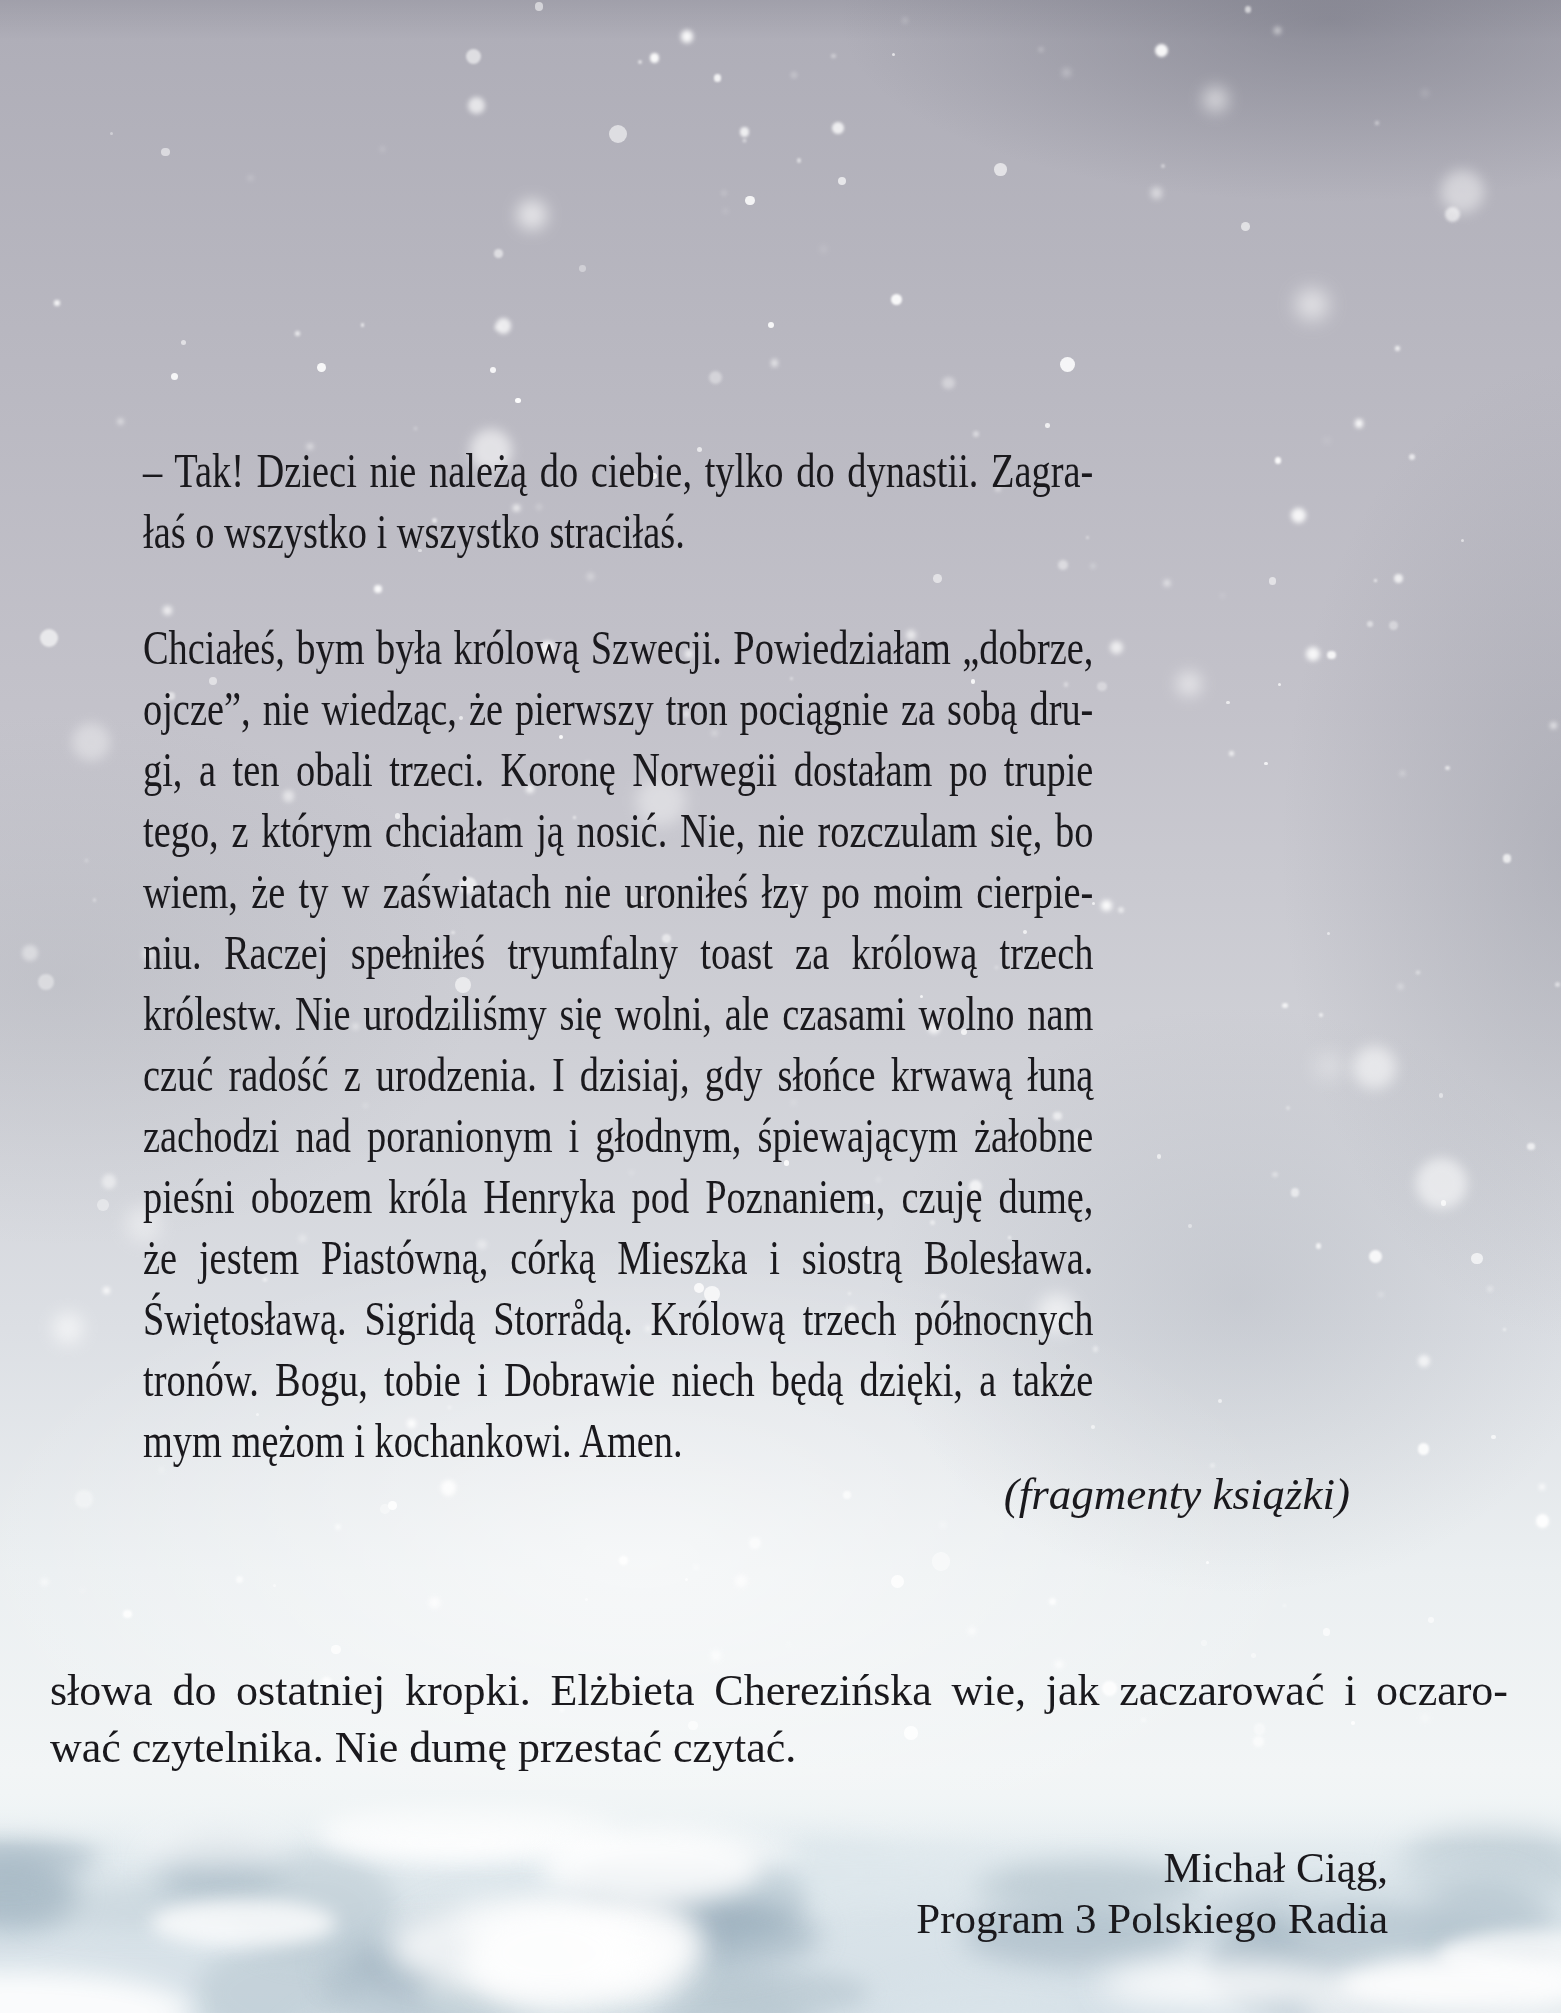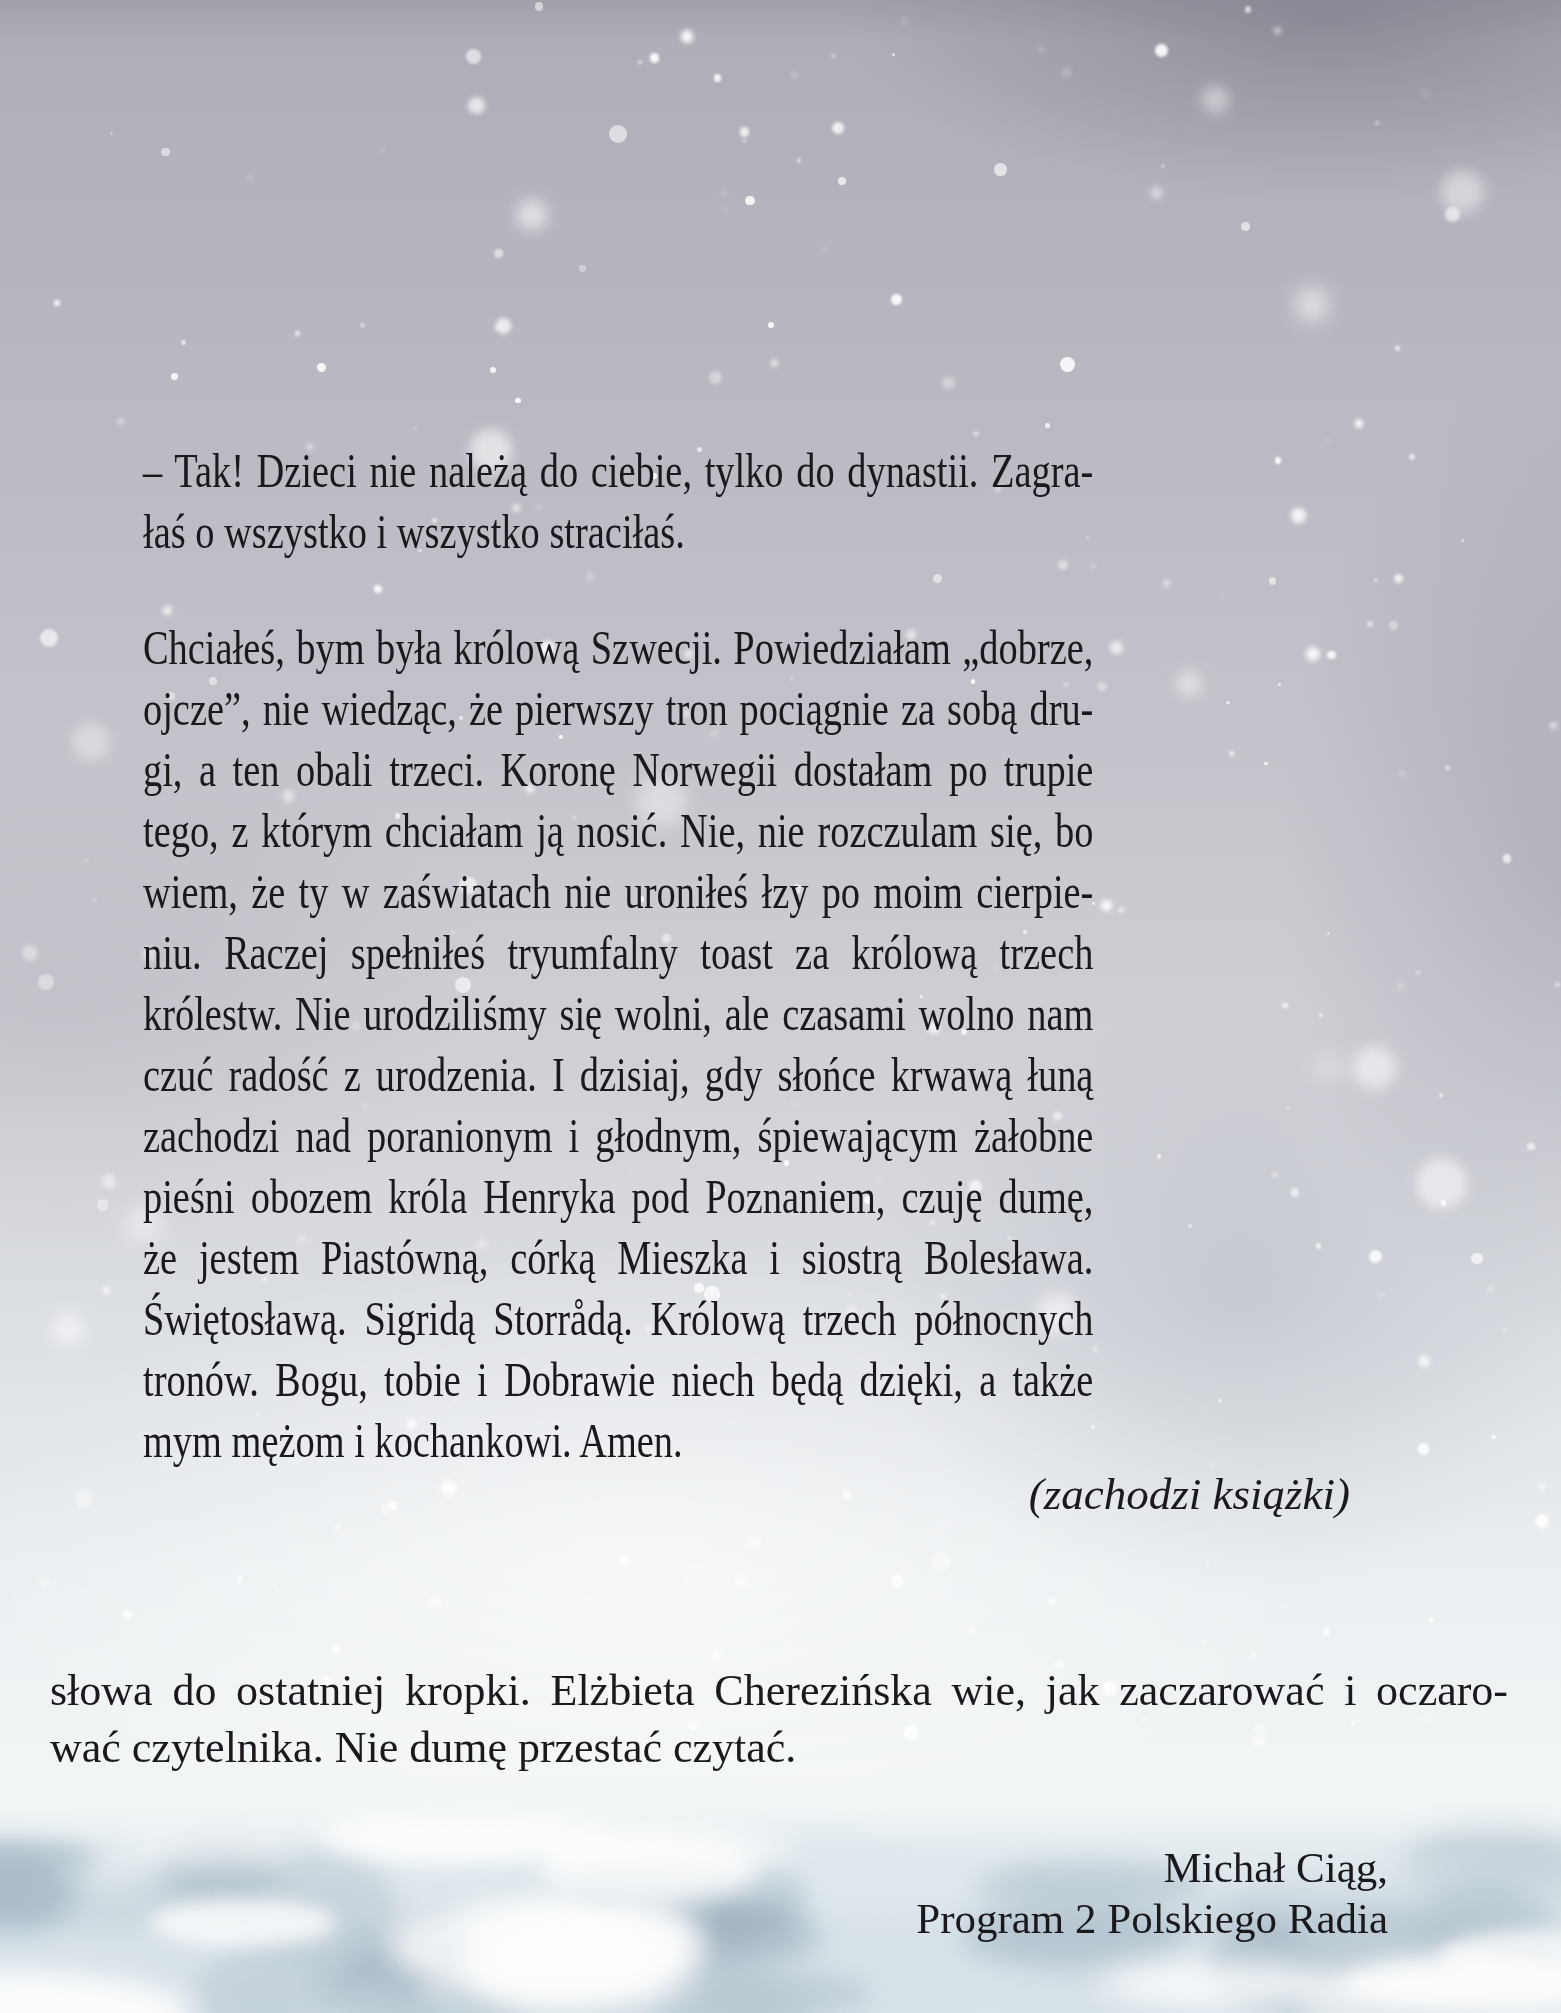--- a/index.html
+++ b/index.html
@@ -388,30 +388,30 @@
           <div class="jline">czuć radość z urodzenia. I dzisiaj, gdy słońce krwawą łuną</div>
           <div class="jline">zachodzi nad poranionym i głodnym, śpiewającym żałobne</div>
           <div class="jline">pieśni obozem króla Henryka pod Poznaniem, czuję dumę,</div>
           <div class="jline">że jestem Piastówną, córką Mieszka i siostrą Bolesława.</div>
           <div class="jline">Świętosławą. Sigridą Storrådą. Królową trzech północnych</div>
           <div class="jline">tronów. Bogu, tobie i Dobrawie niech będą dzięki, a także</div>
           <div class="jline last">mym mężom i kochankowi. Amen.</div>
         </div>
     </div>
 
-    <div class="attribution">(zachodzi książki)</div>
+    <div class="attribution">(fragmenty książki)</div>
 
     <div class="review-para">
         <div class="jline">słowa do ostatniej kropki. Elżbieta Cherezińska wie, jak zaczarować i oczaro-</div>
         <div class="jline last">wać czytelnika. Nie dumę przestać czytać.</div>
       </div>
 
     <div class="credits">
       <div>Michał Ciąg,</div>
-      <div>Program 2 Polskiego Radia</div>
+      <div>Program 3 Polskiego Radia</div>
     </div>
   </div>
 
   <div id="snow-front">
       <div class="flake" style="left: 637.8px; top: 60.2px; width: 3.8px; height: 3.8px; opacity: 0.6; filter: blur(0.9px);"></div>
       <div class="flake" style="left: 534.6px; top: 2.3px; width: 8.4px; height: 8.4px; opacity: 0.54; filter: blur(0.5px);"></div>
       <div class="flake" style="left: 940px; top: 1293.6px; width: 5.5px; height: 5.5px; opacity: 0.61; filter: blur(1.4px);"></div>
       <div class="flake" style="left: 919.5px; top: 994.6px; width: 3.2px; height: 3.2px; opacity: 0.79; filter: blur(0.1px);"></div>
       <div class="flake" style="left: 1327.1px; top: 650.8px; width: 8.6px; height: 8.6px; opacity: 0.85; filter: blur(1.1px);"></div>
       <div class="flake" style="left: 515.1px; top: 397.7px; width: 5.8px; height: 5.8px; opacity: 0.97; filter: blur(0.4px);"></div>

